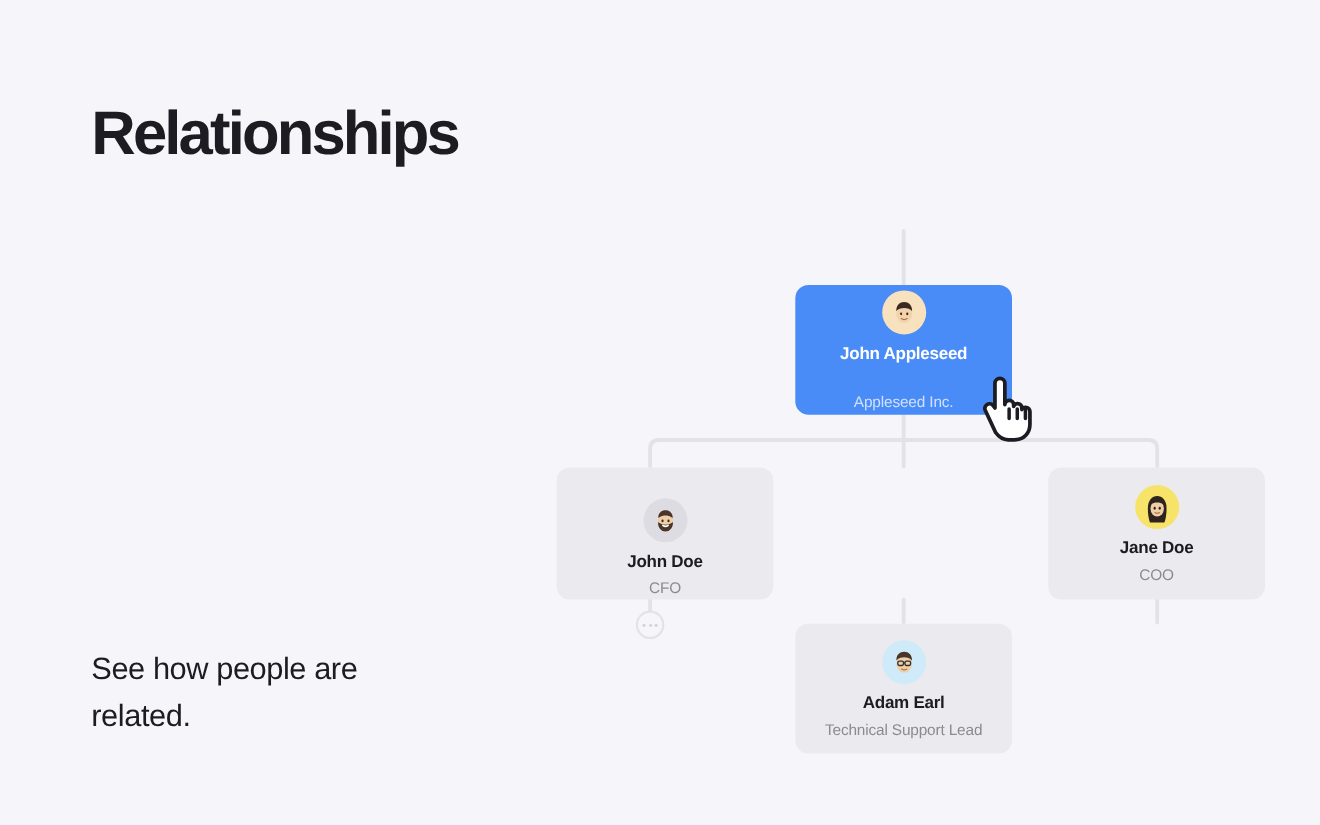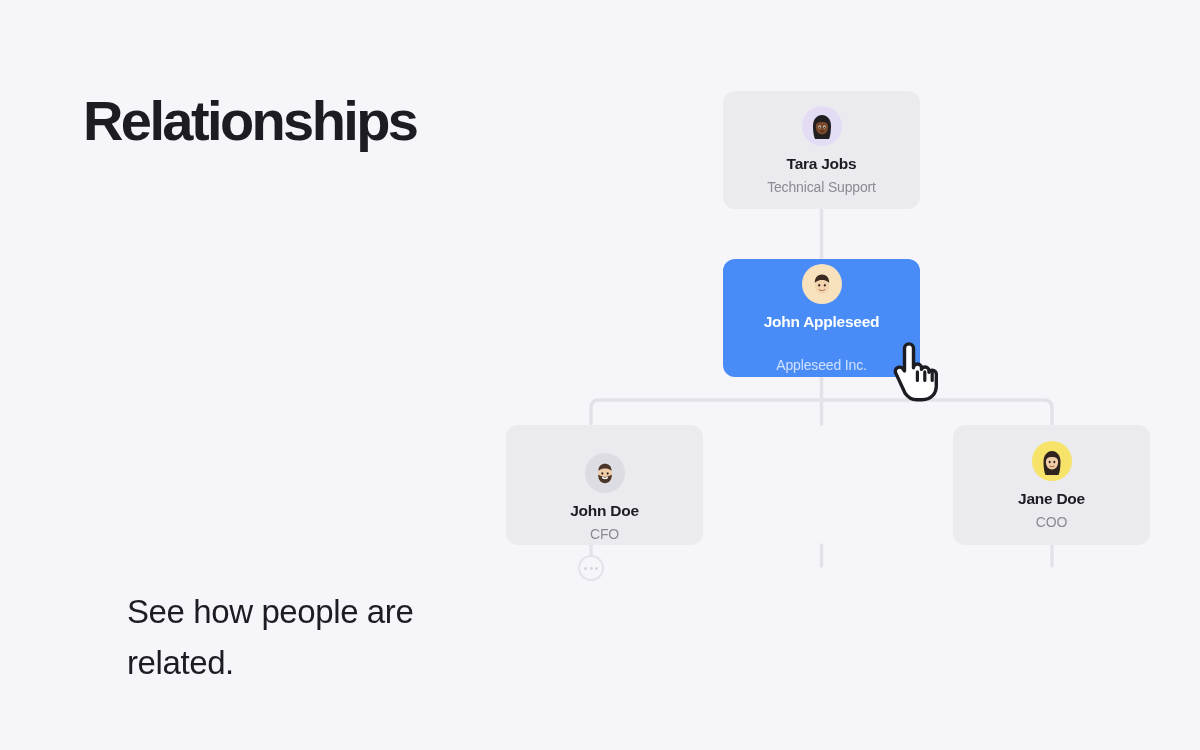--- a/index.html
+++ b/index.html
@@ -18,27 +18,26 @@
     left:83px; top:93px;
     font-size:56px;
     font-weight:bold;
     letter-spacing:-2.6px;
     color:#1c1c22;
     line-height:1.0;
   }
   #page-subtitle {
     position:absolute;
     left:83px; top:586px;
-    font-size:33px;
+    font-size:28px;
     font-weight:400;
     letter-spacing:-0.4px;
     line-height:1.55;
     color:#1c1c22;
     width:330px;
-    margin-left:44px;
   }
 
   
   #org-chart {
     position:absolute;
     left:0; top:0;
     width:1200px; height:750px;
   }
 
   .connectors {
@@ -135,36 +134,20 @@
     <path d="M821.5 376 L821.5 424" stroke="#e2e2e8" stroke-width="3.5" stroke-linecap="round" fill="none"></path>
     <path d="M591 424 L591 408 Q591 400 599 400 L1044 400 Q1052 400 1052 408 L1052 424" stroke="#e2e2e8" stroke-width="3.5" fill="none" stroke-linecap="round"></path>
 
     <path d="M821.5 545 L821.5 566" stroke="#e2e2e8" stroke-width="3.5" stroke-linecap="round" fill="none"></path>
 
     <path d="M1052 545 L1052 566" stroke="#e2e2e8" stroke-width="3.5" stroke-linecap="round" fill="none"></path>
 
     <path d="M591 545 L591 557" stroke="#e2e2e8" stroke-width="3.5" stroke-linecap="round" fill="none"></path>
   </svg>
 
-  <div class="node-card" style="left:723px; top:91px; width:197px; height:118px;">
-    <div class="avatar" style="background:#e4dcf5;">
-      <svg width="40" height="40" viewBox="0 0 40 40">
-        <path d="M11 20c0-7 4-11 9-11s9 4 9 11c0 6-1 11-2 13h-14c-1-2-2-7-2-13z" fill="#231f20"></path>
-        <ellipse cx="20" cy="21" rx="6.2" ry="7.4" fill="#7a4a2a"></ellipse>
-        <path d="M13.8 17.5c0-4.5 2.8-7 6.2-7s6.2 2.5 6.2 7c0 .8-1.5-1.6-6.2-1.6s-6.2 2.4-6.2 1.6z" fill="#231f20"></path>
-        <ellipse cx="17.6" cy="21" rx="1.15" ry="1.45" fill="#fff"></ellipse>
-        <ellipse cx="22.4" cy="21" rx="1.15" ry="1.45" fill="#fff"></ellipse>
-        <circle cx="17.6" cy="21.2" r=".8" fill="#231f20"></circle>
-        <circle cx="22.4" cy="21.2" r=".8" fill="#231f20"></circle>
-        <ellipse cx="20" cy="25.3" rx="1.7" ry="1.1" fill="#5a2f1c"></ellipse>
-      </svg>
-    </div>
-    <div class="node-name">Tara Jobs</div>
-    <div class="node-role">Technical Support</div>
-  </div>
 
   <div class="node-card selected" style="left:723px; top:259px; width:197px; height:118px;">
     <div class="avatar" style="background:#f7e2bd;">
       <svg width="40" height="40" viewBox="0 0 40 40">
         <ellipse cx="20" cy="21.5" rx="7.2" ry="8.2" fill="#f2d3ad"></ellipse>
         <path d="M12.8 18.5c0-5.2 3.2-8 7.2-8s7.2 2.8 7.2 8c0 1-1.2-2.6-7.2-2.6s-7.2 3.6-7.2 2.6z" fill="#3b2a20"></path>
         <ellipse cx="17.2" cy="21.3" rx="1" ry="1.3" fill="#3b2a20"></ellipse>
         <ellipse cx="22.8" cy="21.3" rx="1" ry="1.3" fill="#3b2a20"></ellipse>
         <path d="M17.3 25.6q2.7 1.9 5.4 0" stroke="#a8754c" stroke-width="1.1" fill="none" stroke-linecap="round"></path>
       </svg>
@@ -197,20 +180,34 @@
         <path d="M14 17.6c0-4.4 2.7-6.9 6-6.9s6 2.5 6 6.9c0 .9-1.4-1.7-6-1.7s-6 2.6-6 1.7z" fill="#2e241d"></path>
         <ellipse cx="17.7" cy="21" rx="1" ry="1.3" fill="#2e241d"></ellipse>
         <ellipse cx="22.3" cy="21" rx="1" ry="1.3" fill="#2e241d"></ellipse>
         <path d="M17.9 25q2.1 1.5 4.2 0" stroke="#b07a52" stroke-width="1.1" fill="none" stroke-linecap="round"></path>
       </svg>
     </div>
     <div class="node-name">Jane Doe</div>
     <div class="node-role">COO</div>
   </div>
 
+  <div class="node-card" style="left:723px; top:567px; width:197px; height:118px;">
+    <div class="avatar" style="background:#cfeaf8;">
+      <svg width="40" height="40" viewBox="0 0 40 40">
+        <ellipse cx="20" cy="21.7" rx="7" ry="8" fill="#f0cfa8"></ellipse>
+        <path d="M12.9 18.2c0-5 3.1-7.7 7.1-7.7s7.1 2.7 7.1 7.7c0 1-1.3-2.7-7.1-2.7s-7.1 3.7-7.1 2.7z" fill="#4a3528"></path>
+        <rect x="14.2" y="19" width="5.1" height="4" rx="1.3" fill="none" stroke="#2e2e33" stroke-width="1.2"></rect>
+        <rect x="20.7" y="19" width="5.1" height="4" rx="1.3" fill="none" stroke="#2e2e33" stroke-width="1.2"></rect>
+        <path d="M19.3 20.6h1.4" stroke="#2e2e33" stroke-width="1.2"></path>
+        <path d="M17.6 26.2q2.4 1.6 4.8 0" stroke="#b07a52" stroke-width="1.1" fill="none" stroke-linecap="round"></path>
+      </svg>
+    </div>
+    <div class="node-name">Adam Earl</div>
+    <div class="node-role">Technical Support Lead</div>
+  </div>
 
 
   <div id="expand-button" style="left:578px; top:555px;">
     <i></i>
     <i></i>
     <i></i>
   </div>
 
   <svg id="pointer-cursor" viewBox="0 0 72 72">
     <path d="M20.5 12.5c0-2.6 2-4.6 4.5-4.6s4.5 2 4.5 4.6v19.3c0-2.1 1.8-3.8 4-3.8s4 1.7 4 3.8v1.6c.5-1.4 1.9-2.4 3.6-2.4 2.2 0 3.9 1.7 3.9 3.8v1.5c.6-1.2 1.9-2 3.4-2 2.2 0 3.9 1.7 3.9 3.8v11.6c0 7.8-5.2 14.1-14.2 14.1h-5.4c-5.2 0-8.3-2-11.6-6.6L12 37.6c-1.3-1.9-.8-4.4 1.1-5.7 1.9-1.3 4.4-.9 5.8.9l1.6 2.1z" fill="#ffffff" stroke="#1c1c22" stroke-width="3.4" stroke-linejoin="round"></path>

